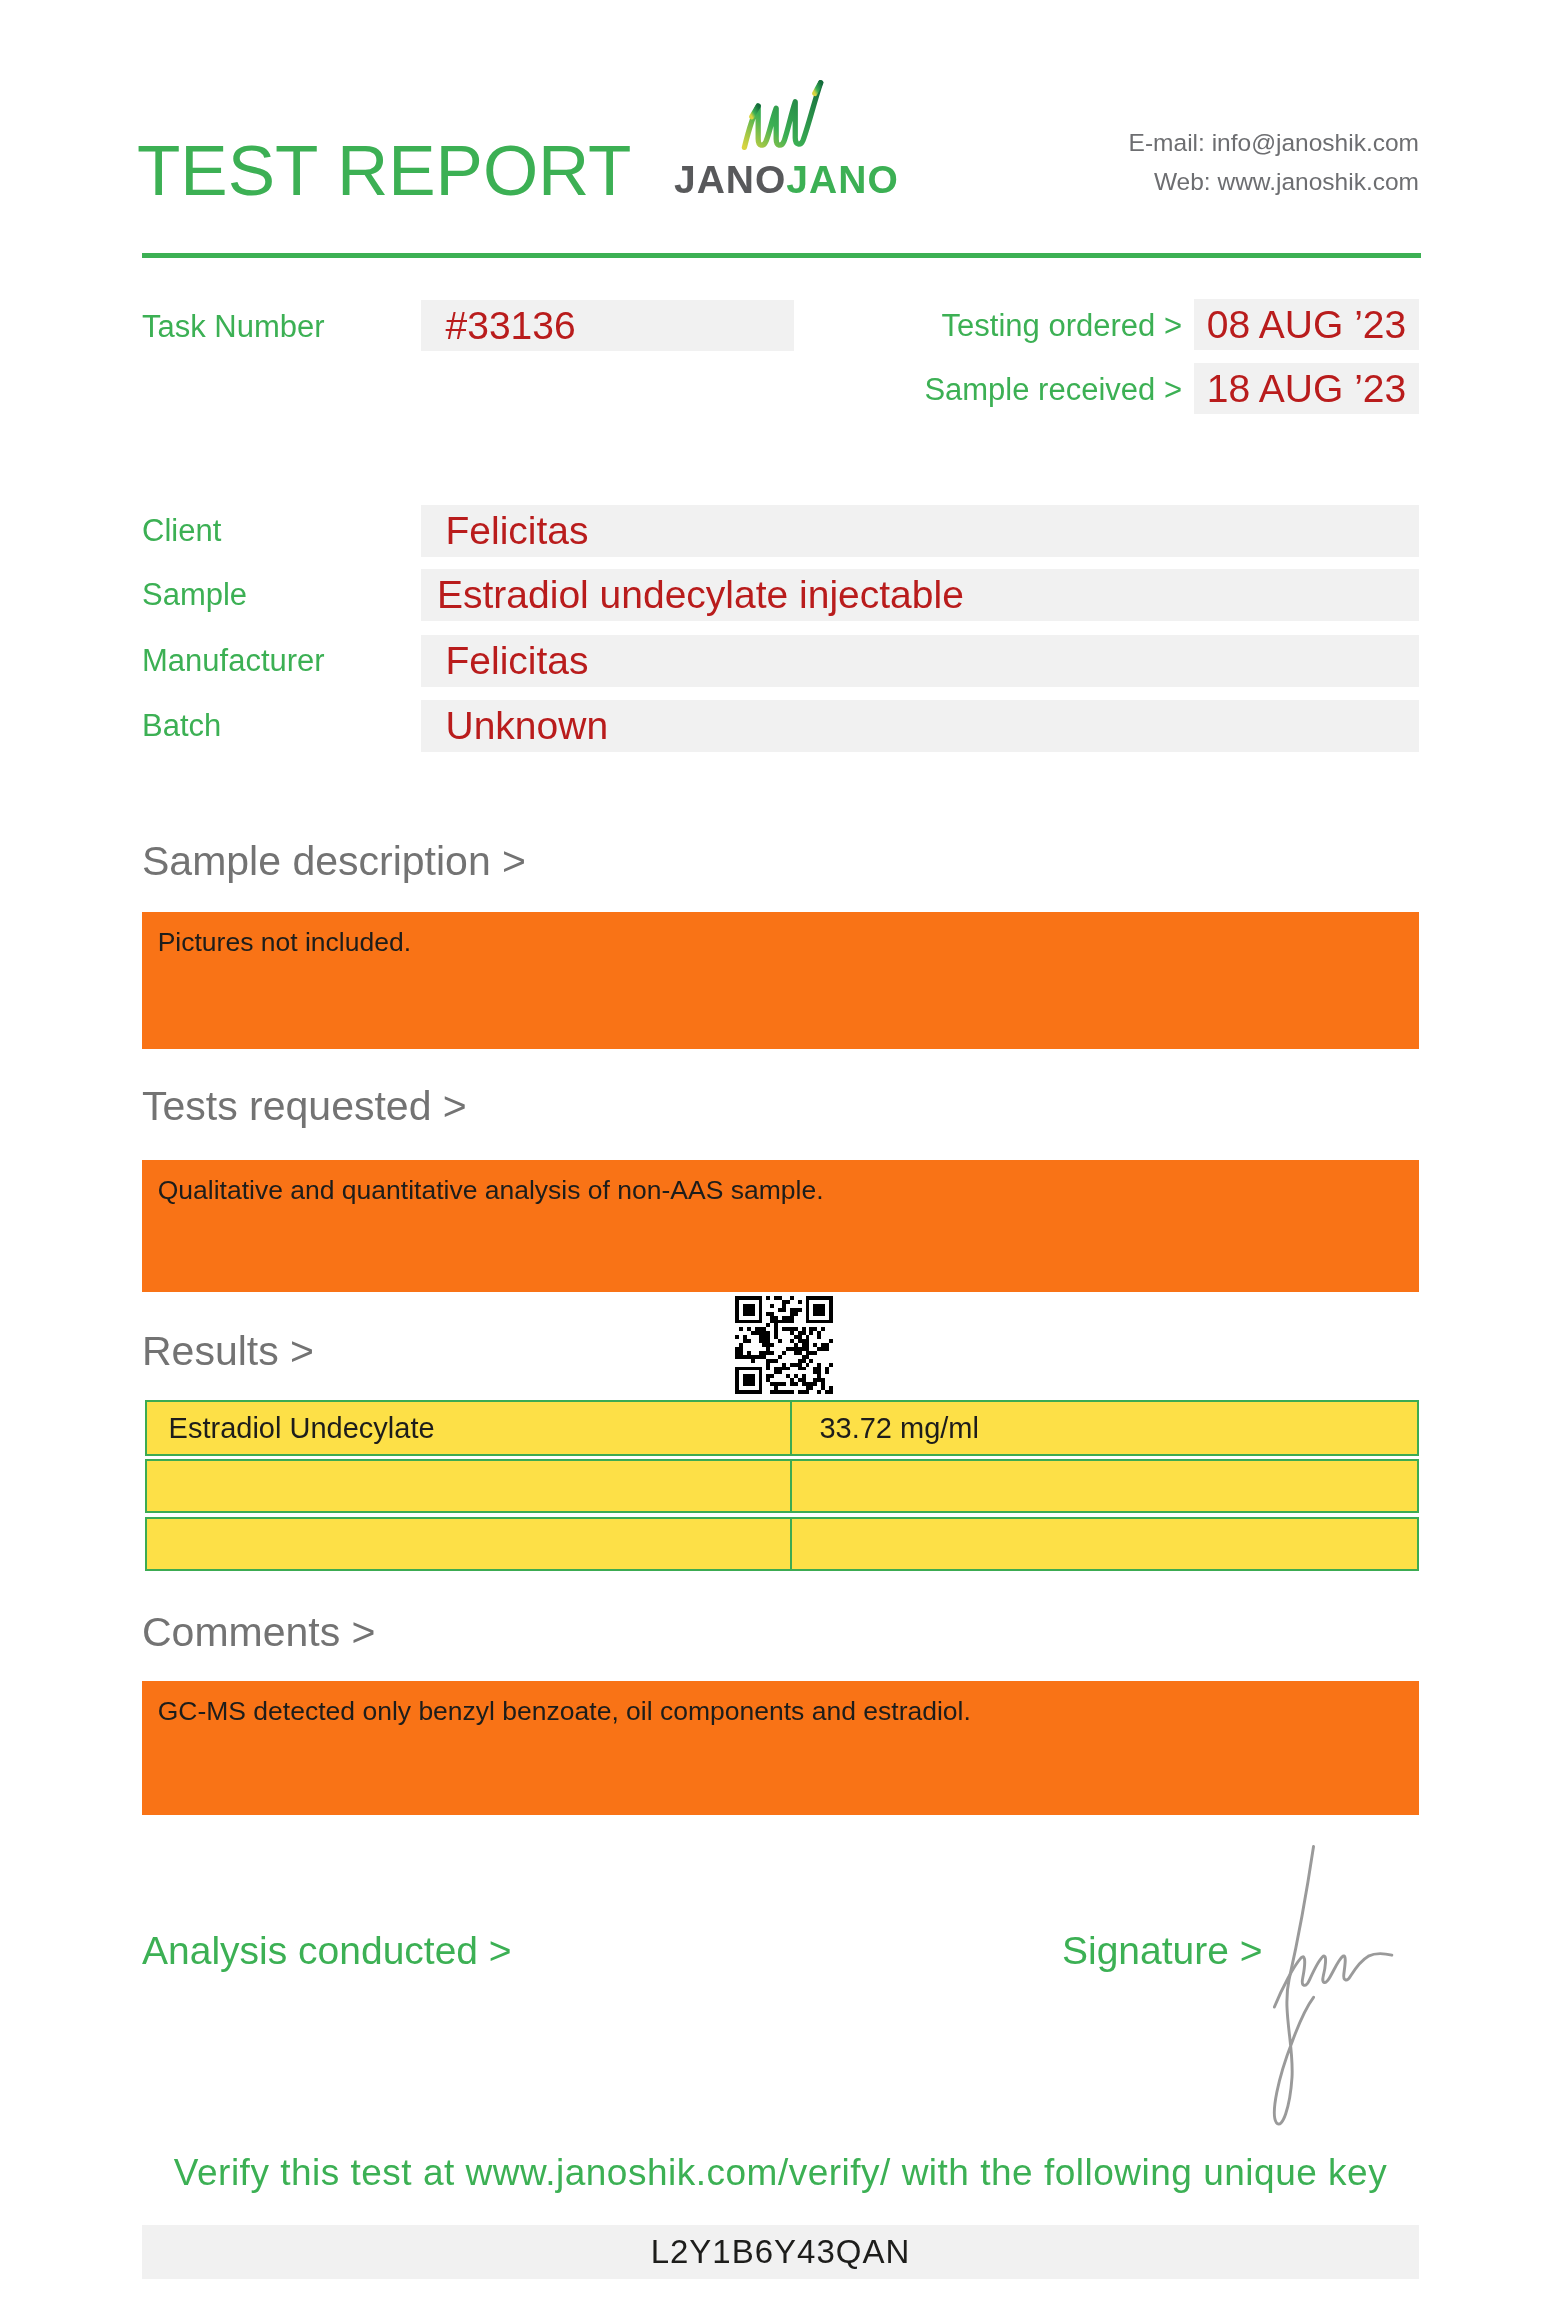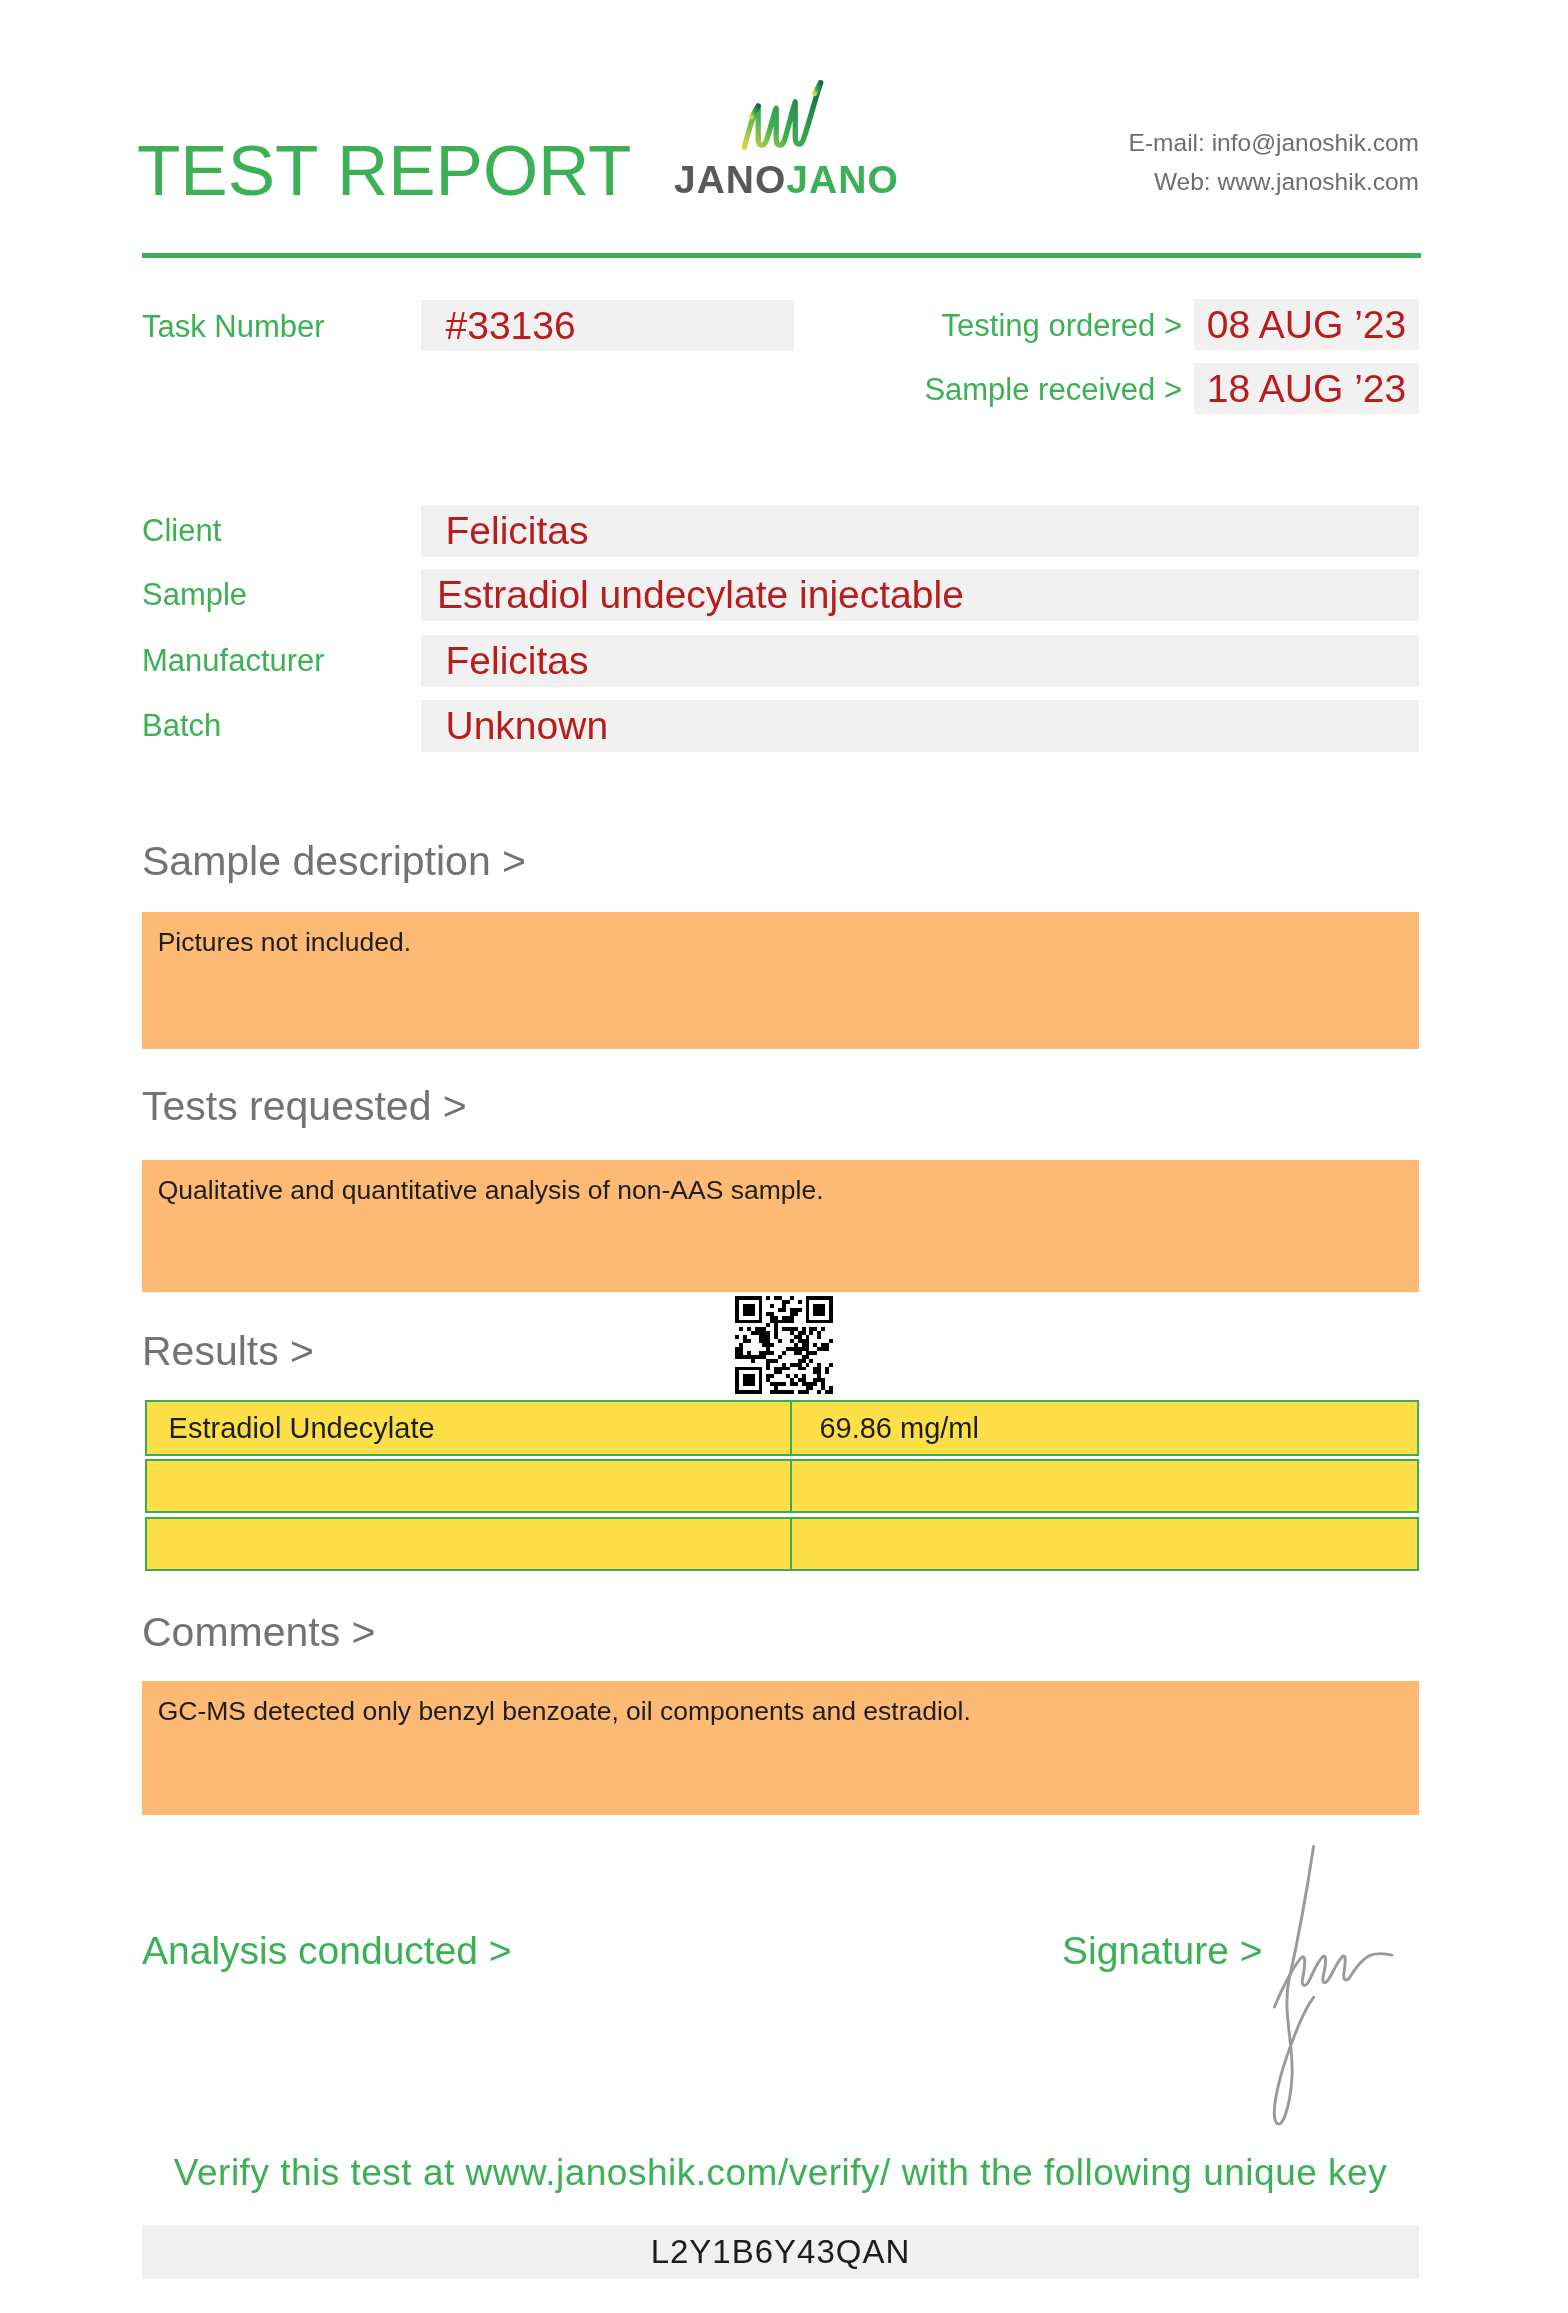--- a/index.html
+++ b/index.html
@@ -22,21 +22,21 @@
   .label{font-size:31px;color:#3cb054;display:flex;align-items:center;}
   .biglabel{font-size:39px;color:#3cb054;display:flex;align-items:center;}
   .vbox{
     background:#f1f1f1;display:flex;align-items:center;
     font-size:39px;color:#b91c1c;padding-left:24.5px;box-sizing:border-box;
   }
   .vbox.center{justify-content:center;padding-left:0;}
   .metagroup{display:flex;align-items:center;justify-content:flex-end;font-size:31px;color:#3cb054;}
   .heading{font-size:41px;color:#737373;line-height:1;}
   .graybox{
-    background:#fdba74;box-sizing:border-box;padding:11.8px 15.7px;
+    background:#f97316;box-sizing:border-box;padding:11.8px 15.7px;
     font-size:26.5px;color:#1d1d1b;line-height:1.4;
   }
   .trow{display:flex;box-sizing:border-box;}
   .tcell{
     border:2px solid #3cab52;box-sizing:border-box;display:flex;align-items:center;
     font-size:29px;color:#1d1d1b;background:#fde047;
   }
   .tcell.c1{width:646px;padding-left:21.6px;border-right-width:1px;}
   .tcell.c2{width:628px;padding-left:27.4px;border-left-width:1px;}
   .verify{
@@ -312,21 +312,21 @@
         <rect x="72" y="0" width="28" height="28"></rect>
         <rect fill="#fff" x="76" y="4" width="20" height="20"></rect>
         <rect x="80" y="8" width="12" height="12"></rect>
         <rect x="0" y="72" width="28" height="28"></rect>
         <rect fill="#fff" x="4" y="76" width="20" height="20"></rect>
         <rect x="8" y="80" width="12" height="12"></rect>
       </svg></div>
 
   <div class="abs trow" style="left:145px;top:1400px;">
     <div class="tcell c1" style="height:56px;">Estradiol Undecylate</div>
-    <div class="tcell c2" style="height:56px;">69.86 mg/ml</div>
+    <div class="tcell c2" style="height:56px;">33.72 mg/ml</div>
   </div>
   <div class="abs trow" style="left:145px;top:1459px;">
     <div class="tcell c1" style="height:54px;"></div>
     <div class="tcell c2" style="height:54px;"></div>
   </div>
   <div class="abs trow" style="left:145px;top:1517px;">
     <div class="tcell c1" style="height:54px;"></div>
     <div class="tcell c2" style="height:54px;"></div>
   </div>
 

